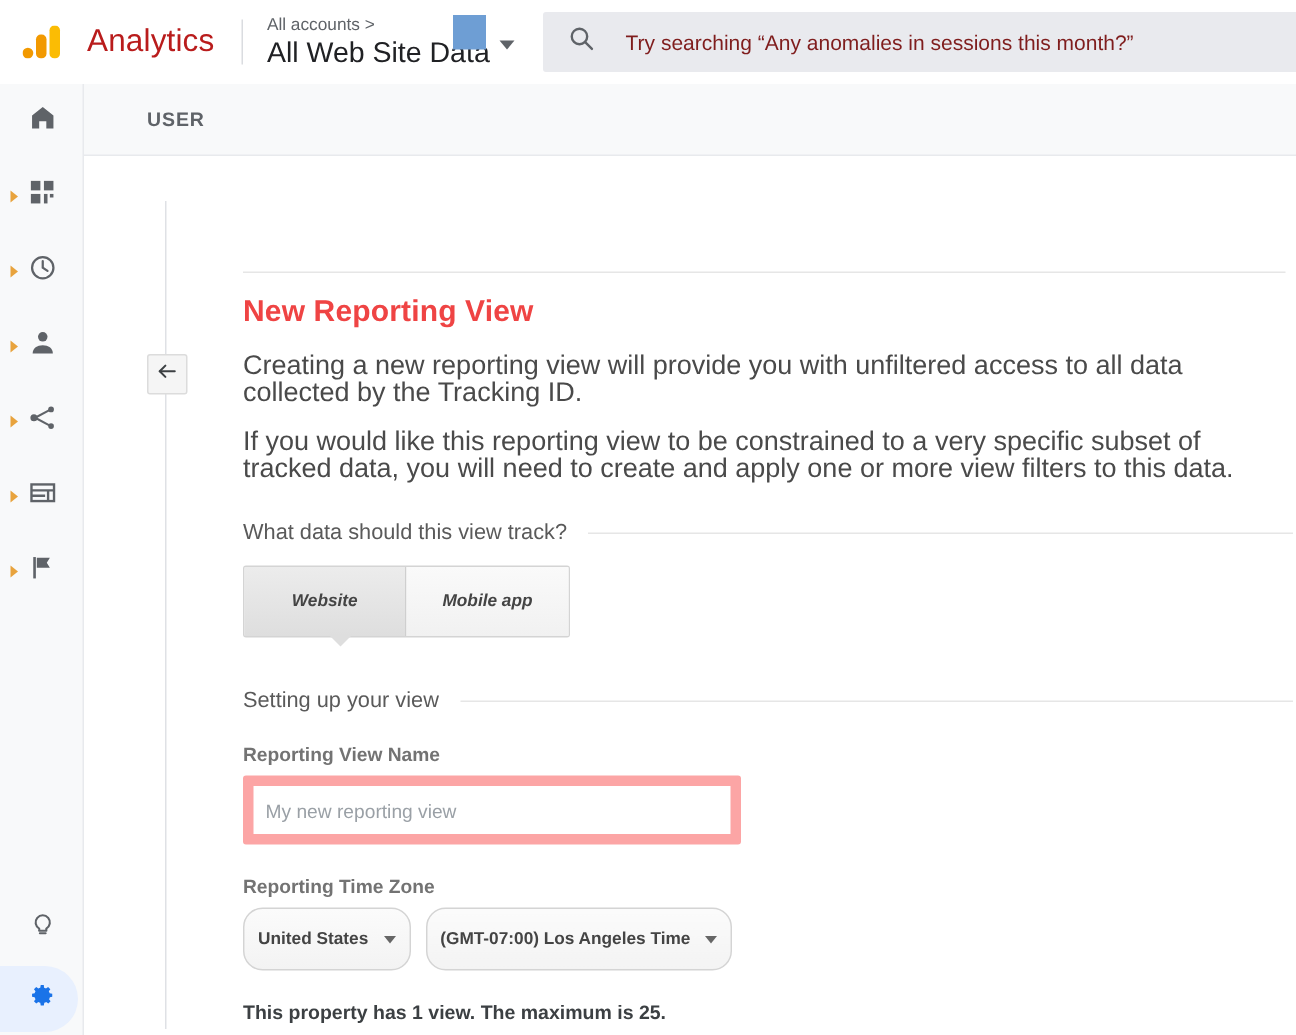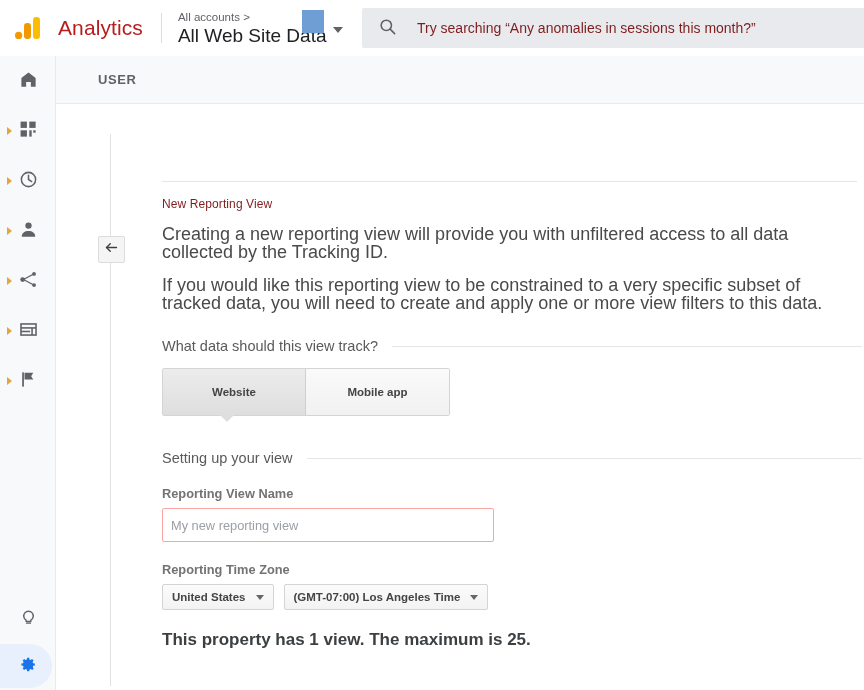--- a/index.html
+++ b/index.html
@@ -228,23 +228,23 @@
     background: #e6e6e6;
   }
 
   .form {
     position: absolute;
     left: 106px;
     top: 93px;
     width: 700px;
   }
   h1.page-h {
-    font-size: 12px;
-    font-weight: normal;
-    color: #7f1d1d;
+    font-size: 20px;
+    font-weight: bold;
+    color: #ef4444;
     margin: 0 0 14px 0;
     letter-spacing: .1px;
   }
   p.lede {
     font-size: 18px;
     line-height: 18px;
     color: #4a4a4a;
     margin: 0 0 15px 0;
     max-width: 690px;
   }
@@ -269,31 +269,32 @@
   
   .seg {
     display: inline-flex;
     border: 1px solid #d4d4d4;
     border-radius: 2px;
     overflow: visible;
     position: relative;
     margin-bottom: 8px;
   }
   .seg-btn {
-    width: 143px;
+    width: 108px;
     height: 46px;
     display: flex;
     align-items: center;
     justify-content: center;
     font-size: 11.5px;
     font-weight: bold;
     color: #444;
     background: linear-gradient(#fafafa, #f1f1f1);
     box-sizing: border-box;
     position: relative;
+    font-style: italic;
   }
   .seg-btn.sel {
     background: linear-gradient(#ececec, #dedede);
     border-right: 1px solid #cfcfcf;
   }
   .seg-pointer {
     position: absolute;
     left: 56px;
     top: 45px;
     width: 0; height: 0;
@@ -304,53 +305,53 @@
 
   .fld-label {
     font-size: 12.8px;
     font-weight: bold;
     color: #737373;
     margin: 20px 0 7px 0;
   }
   .txt-input {
     width: 332px;
     height: 26px;
-    border: 1px solid #fca5a5;
+    border: 7px solid #fca5a5;
     border-radius: 2px;
     box-sizing: border-box;
     padding: 16px 8px;
     font-size: 12.8px;
     color: #9aa0a6;
     display: flex;
     align-items: center;
   }
   .sel-row { display: flex; gap: 10px; align-items: center; }
   .dropdown {
-    height: 26px;
+    height: 42px;
     border: 1px solid #d4d4d4;
-    border-radius: 2px;
+    border-radius: 13px;
     background: linear-gradient(#fbfbfb, #f3f3f3);
     display: inline-flex;
     align-items: center;
     gap: 10px;
     padding: 0 9px;
     font-size: 11.5px;
     font-weight: bold;
     color: #444;
     box-sizing: border-box;
     white-space: nowrap;
   }
   .dd-caret {
     width: 0; height: 0;
     border-left: 4px solid transparent;
     border-right: 4px solid transparent;
     border-top: 5px solid #666;
   }
   .note {
-    font-size: 17px;
+    font-size: 13px;
     font-weight: bold;
     color: #3c4043;
     margin-top: 20px;
   }
   .botrule {
     width: 695px;
     height: 1px;
     background: #e6e6e6;
     margin-top: 40px;
   }

